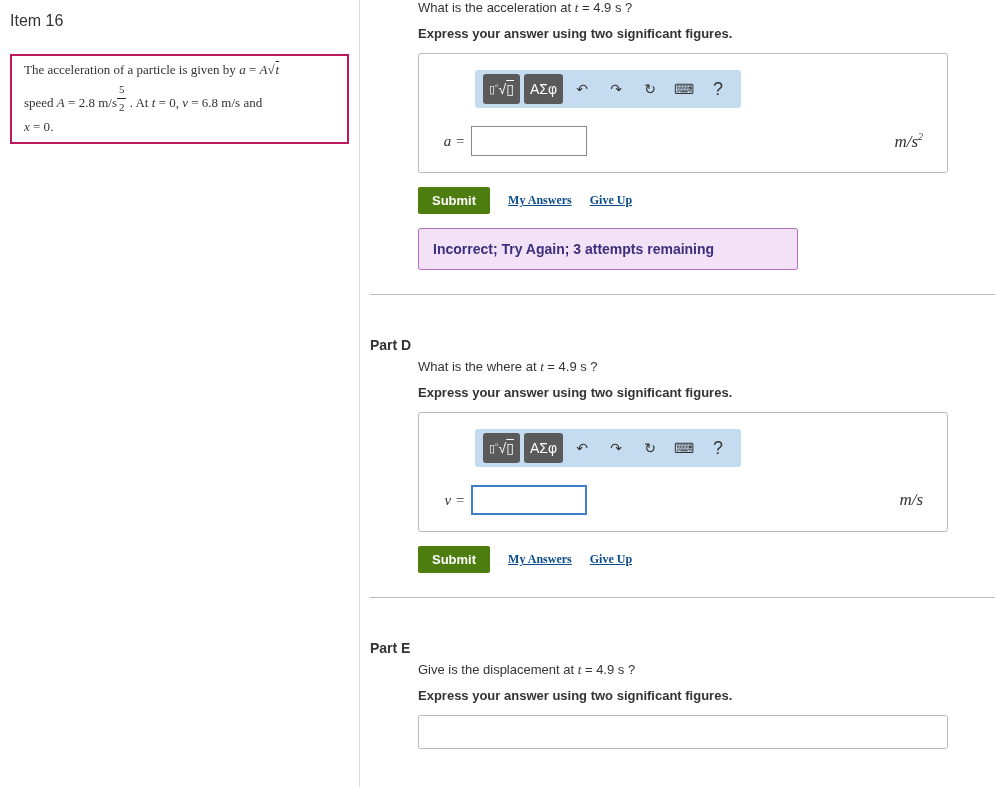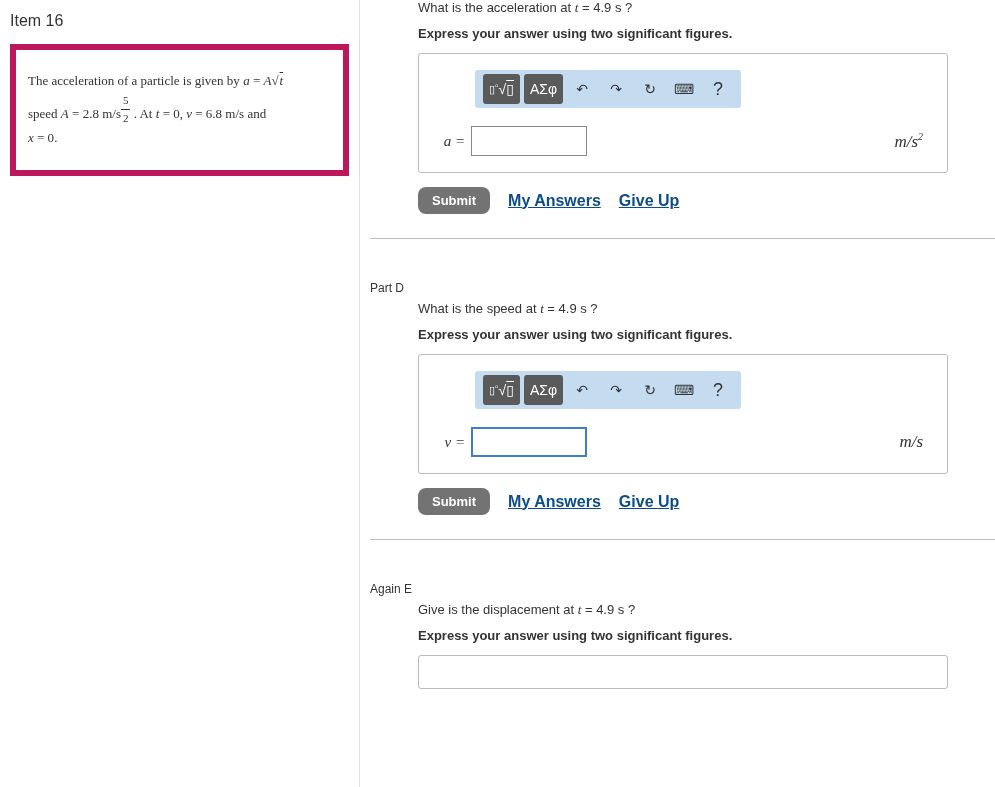--- a/index.html
+++ b/index.html
@@ -15,38 +15,38 @@
     width: 995px;
     min-height: 787px;
   }
   .left-col {
     width: 360px;
     padding: 12px 10px 0 10px;
     border-right: 1px solid #ddd;
   }
   .item-title {
     font-size: 16px;
-    margin: 0 0 14px 0;
+    margin: 0 0 24px 0;
   }
   .prompt-box {
-    border: 6px solid #be185d;
-    padding: 21px 12px;
+    border: 2px solid #be185d;
+    padding: 4px 12px;
     line-height: 1.6;
     font-size: 13px;
   }
   .right-col {
     flex: 1;
     padding: 0 0 0 10px;
   }
   .part-block {
     padding: 0 0 18px 0;
   }
   .part-label {
-    font-weight: normal;
-    font-size: 12px;
+    font-weight: bold;
+    font-size: 14px;
     margin: 8px 0 6px 0;
   }
   .indent {
     padding-left: 48px;
     padding-right: 20px;
   }
   .question {
     margin: 0 0 10px 0;
   }
   .instruction {
@@ -117,36 +117,37 @@
     font-size: 17px;
     padding-right: 6px;
     font-style: italic;
   }
   .actions {
     margin-top: 14px;
     display: flex;
     align-items: center;
   }
   .submit-btn {
-    background: #737373;
+    background: #4d7c0f;
     color: #fff;
     font-weight: bold;
     font-size: 13px;
     border: none;
     padding: 6px 14px;
     cursor: pointer;
-    border-radius: 8px;
+    border-radius: 2px;
   }
   .action-link {
     color: #0a4c8c;
     text-decoration: underline;
-    font-size: 16px;
+    font-size: 12px;
     margin-left: 18px;
     cursor: pointer;
     font-weight: bold;
+    font-family: Liberation Serif, serif;
   }
   .feedback {
     margin-top: 14px;
     border: 1px solid #b46cc3;
     background: #f3e1f8;
     color: #3a2f7a;
     font-weight: bold;
     font-size: 14px;
     padding: 12px 14px;
     width: 380px;
@@ -213,29 +214,30 @@
             <span class="units serif">m/s<sup>2</sup></span>
           </div>
         </div>
 
         <div class="actions">
           <button class="submit-btn">Submit</button>
           <span class="action-link">My Answers</span>
           <span class="action-link">Give Up</span>
         </div>
 
+        <div class="feedback">Incorrect; Try Again; 3 attempts remaining</div>
       </div>
       <hr class="sep">
     </div>
 
     <div class="part-block">
       <div class="part-label">Part D</div>
       <div class="indent">
         <p class="question">
-          <span>What is the speed at </span><span class="serif ital">t</span><span> = 4.9 s ?</span>
+          <span>What is the where at </span><span class="serif ital">t</span><span> = 4.9 s ?</span>
         </p>
         <p class="instruction">Express your answer using two significant figures.</p>
 
         <div class="answer-panel">
           <div class="toolbar">
             <span class="tb-btn tb-dark"><span style="font-size:11px;">▯</span><span style="font-size:10px;position:relative;top:-4px;">▫</span>√<span style="text-decoration:overline;">▯</span></span>
             <span class="tb-btn tb-dark">ΑΣφ</span>
             <span class="tb-btn">↶</span>
             <span class="tb-btn">↷</span>
             <span class="tb-btn">↻</span>
@@ -253,21 +255,21 @@
           <button class="submit-btn">Submit</button>
           <span class="action-link">My Answers</span>
           <span class="action-link">Give Up</span>
         </div>
 
       </div>
       <hr class="sep">
     </div>
 
     <div class="part-block">
-      <div class="part-label">Again E</div>
+      <div class="part-label">Part E</div>
       <div class="indent">
         <p class="question">
           <span>Give is the displacement at </span><span class="serif ital">t</span><span> = 4.9 s ?</span>
         </p>
         <p class="instruction">Express your answer using two significant figures.</p>
 
         <div class="answer-panel">
           
           
         </div>

